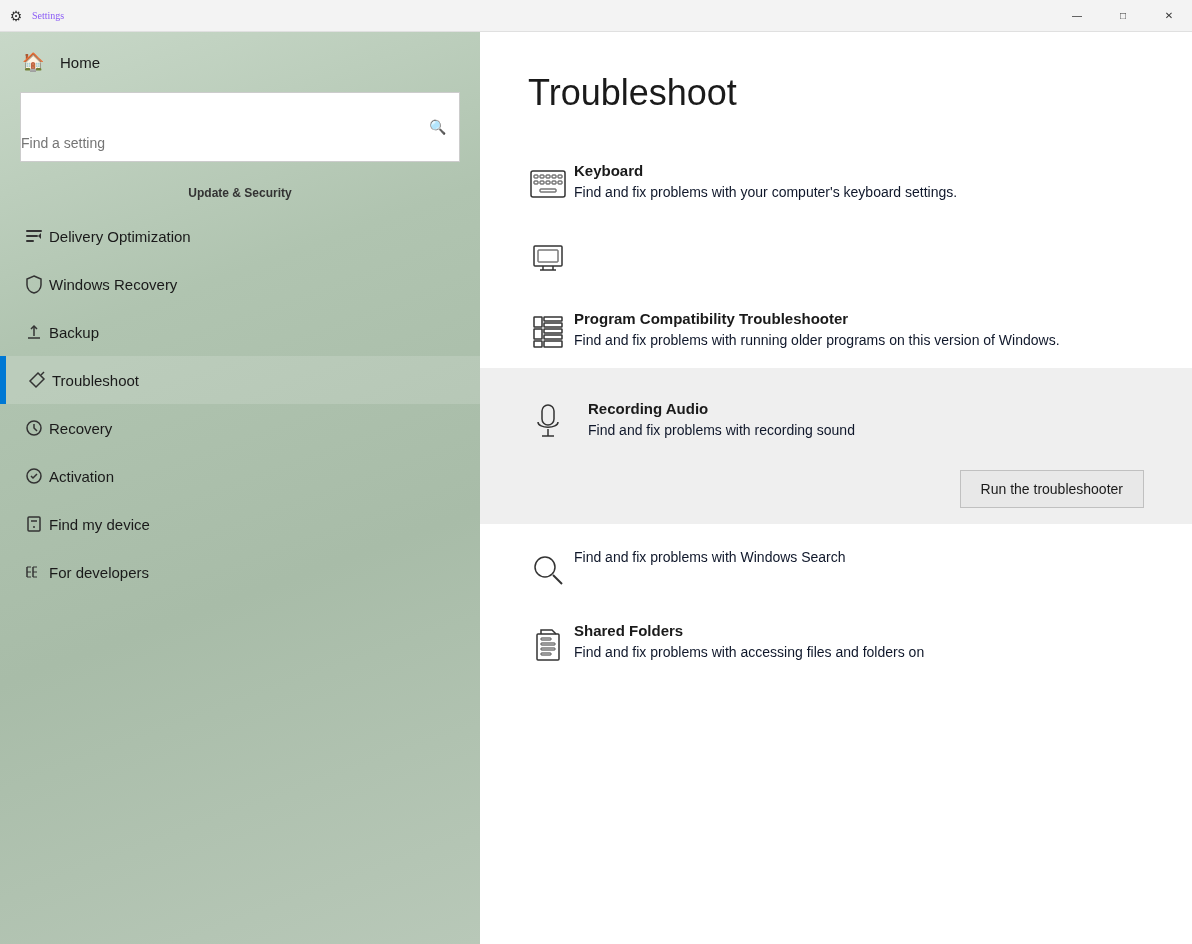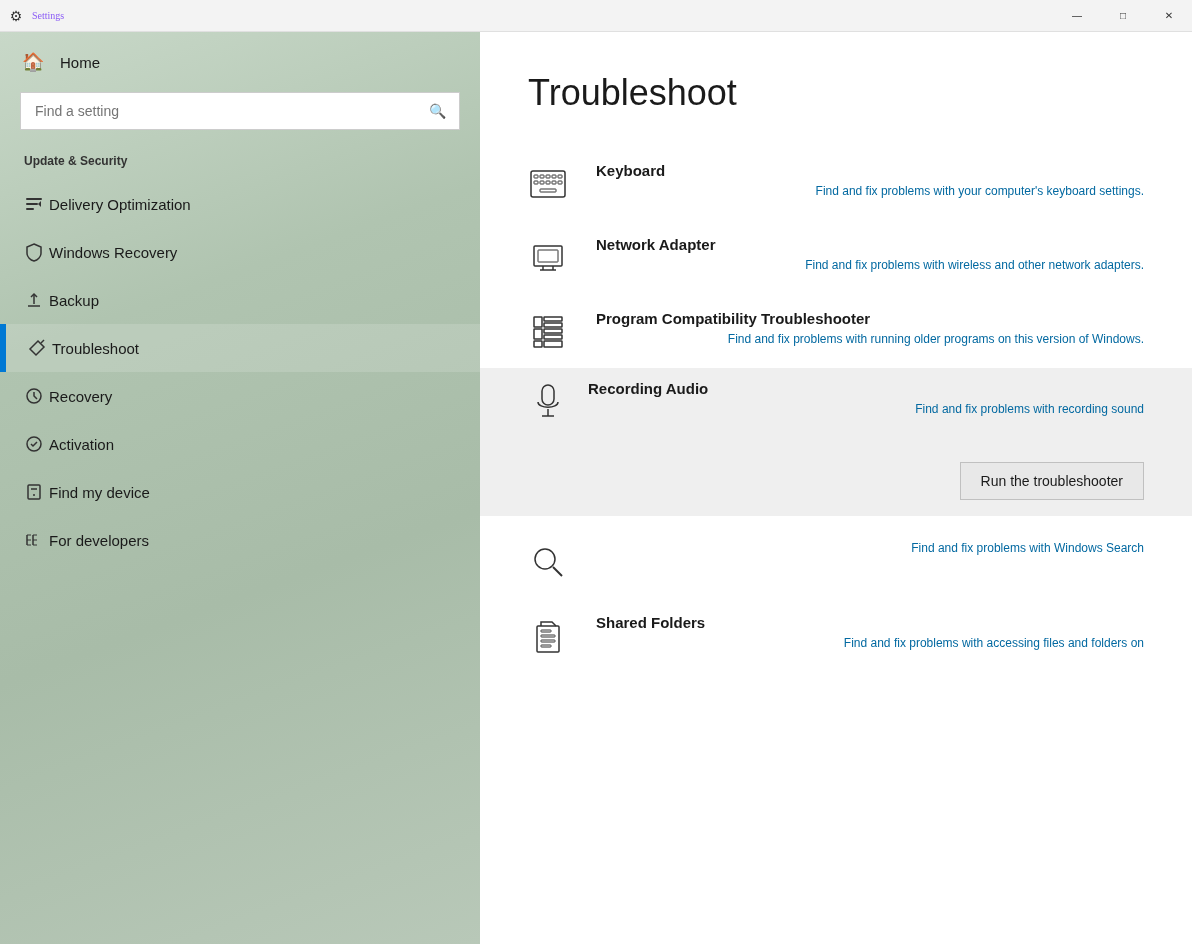--- a/index.html
+++ b/index.html
@@ -64,39 +64,41 @@
       display: flex;
       align-items: center;
       background: white;
       border: 1px solid #ccc;
       border-radius: 0;
     }
     .sidebar-search input {
       flex: 1;
       border: none;
       outline: none;
-      padding: 10px 14px;
+      padding: 10px 0;
       font-size: 14px;
       font-family: 'Segoe UI', sans-serif;
       background: transparent;
+      margin-top: 32px;
     }
     .sidebar-search .search-btn {
       padding: 10px 12px;
       background: transparent;
       border: none;
       cursor: pointer;
       font-size: 14px;
       color: #555;
     }
 
     .sidebar-section-title {
       font-size: 12px;
       font-weight: 600;
       color: #333;
       padding: 8px 24px 12px 24px;
+      text-align: center;
     }
 
     .sidebar-nav-item {
       display: flex;
       align-items: center;
       padding: 14px 24px;
       cursor: pointer;
       gap: 5px;
       position: relative;
     }
@@ -136,64 +138,62 @@
       font-size: 36px;
       font-weight: 300;
       color: #1a1a1a;
       margin-bottom: 32px;
     }
 
     .troubleshoot-item {
       display: flex;
       align-items: flex-start;
       padding: 16px 0;
-      gap: 28px;
+      gap: 6px;
       border-bottom: none;
     }
 
     .item-icon {
       width: 40px; height: 40px;
       display: flex; align-items: center; justify-content: center;
       font-size: 28px;
       color: #333;
       flex-shrink: 0;
       margin-top: 2px;
     }
 
     .item-text { flex: 1; }
     .item-name {
       font-size: 15px;
       font-weight: 600;
       color: #1a1a1a;
       margin-bottom: 4px;
     }
     .item-desc {
-      font-size: 12px;
-      color: #0369a1;
+      font-size: 14px;
+      color: #0f172a;
       line-height: 1.4;
-      text-align: right;
     }
 
     .run-troubleshooter-btn {
-      margin-top: 12px;
       background: #e8e8e8;
       border: 1px solid #c0c0c0;
       padding: 10px 20px;
       font-size: 14px;
       font-family: 'Segoe UI', sans-serif;
       cursor: pointer;
       color: #1a1a1a;
       display: block;
       margin-left: auto;
     }
 
     .expanded-row {
       background: #efefef;
       margin: 0 -48px;
-      padding: 12px 48px 0 48px;
+      padding: 32px 48px 0 48px;
     }
     .expanded-inner {
       display: flex;
       align-items: flex-start;
       gap: 20px;
       padding-bottom: 16px;
     }
     .expanded-btn-row {
       display: flex;
       justify-content: flex-end;
@@ -349,24 +349,20 @@
     <div class="troubleshoot-item">
       <div class="item-icon">
         <svg width="36" height="32" viewBox="0 0 36 32" fill="none">
             <rect x="4" y="4" width="28" height="20" rx="1" stroke="#333" stroke-width="1.5" fill="none"></rect>
             <rect x="8" y="8" width="20" height="12" rx="0.5" stroke="#333" stroke-width="1" fill="none"></rect>
             <line x1="13" y1="24" x2="13" y2="28" stroke="#333" stroke-width="1.5"></line>
             <line x1="23" y1="24" x2="23" y2="28" stroke="#333" stroke-width="1.5"></line>
             <line x1="10" y1="28" x2="26" y2="28" stroke="#333" stroke-width="1.5"></line>
           </svg>
       </div>
-      <div class="item-text">
-        <div class="item-name">Network Adapter</div>
-        <div class="item-desc">Find and fix problems with wireless and other network adapters.</div>
-      </div>
     </div>
 
 
     <div class="troubleshoot-item">
       <div class="item-icon">
         <svg width="30" height="32" viewBox="0 0 30 32" fill="none">
             <rect x="1" y="1" width="8" height="10" rx="0.5" stroke="#333" stroke-width="1.5" fill="none"></rect>
             <rect x="11" y="1" width="18" height="4" rx="0.5" stroke="#333" stroke-width="1.5" fill="none"></rect>
             <rect x="11" y="7" width="18" height="4" rx="0.5" stroke="#333" stroke-width="1.5" fill="none"></rect>
             <rect x="1" y="13" width="8" height="10" rx="0.5" stroke="#333" stroke-width="1.5" fill="none"></rect>

